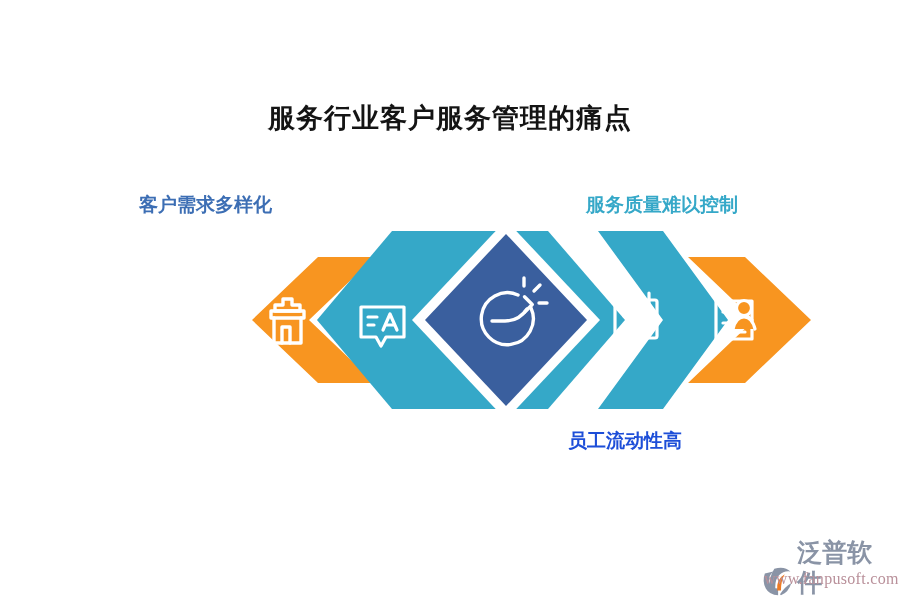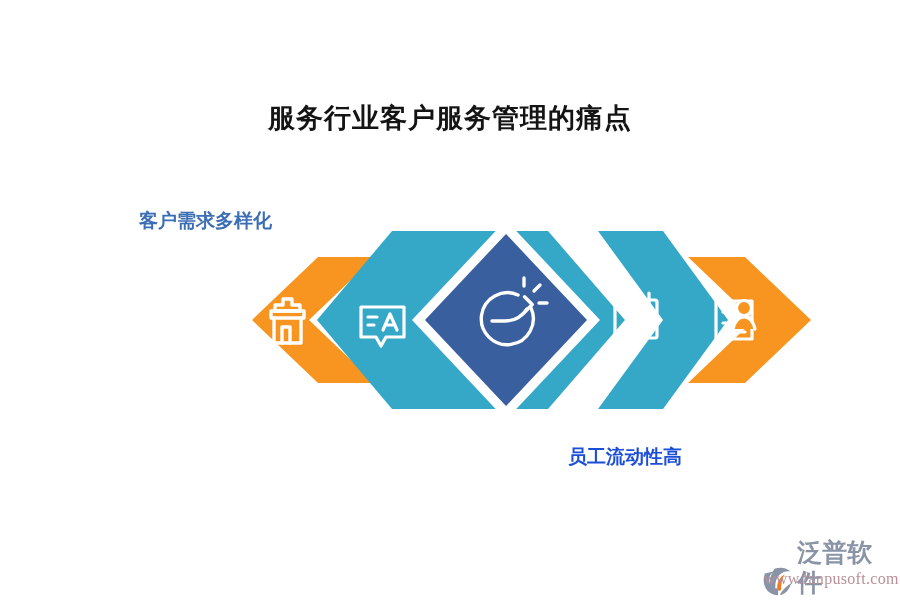--- a/index.html
+++ b/index.html
@@ -36,21 +36,20 @@
     line-height: 36px;
   }
 
   
   .label {
     position: absolute;
     font-size: 19px;
     font-weight: bold;
     white-space: nowrap;
     line-height: 24px;
-    margin-top: 16px;
   }
   #label-tl { left: 139px;  top: 193px; color: #3C6EB4; }
   #label-tr { left: 586px;  top: 193px; color: #35A8C8; }
   #label-bl { left: 172px;  top: 429px; color: #3C6EB4; }
   #label-br { left: 568px;  top: 429px; color: #1d4ed8; }
 
   
   #diagram {
     position: absolute;
     left: 0;
@@ -100,20 +99,21 @@
 </style>
 </head>
 <body>
 
 <div id="page">
 
   <div id="title">服务行业客户服务管理的痛点</div>
 
   <div class="label" id="label-tl">客户需求多样化</div>
 
+  <div class="label" id="label-tr">服务质量难以控制</div>
 
 
   <div class="label" id="label-br">员工流动性高</div>
 
   <div id="diagram">
     <svg width="900" height="210" viewBox="0 0 900 210" xmlns="http://www.w3.org/2000/svg">
 
       <g>
         <path d="M 319 42 L 250 105 L 319 168 L 319 122 L 300 105 L 319 88 Z" fill="#F89520" opacity="0"></path>
         <path d="M 320 41 L 252 105 L 320 169 L 320 169 L 253 105 Z" fill="#F89520" opacity="0"></path>

